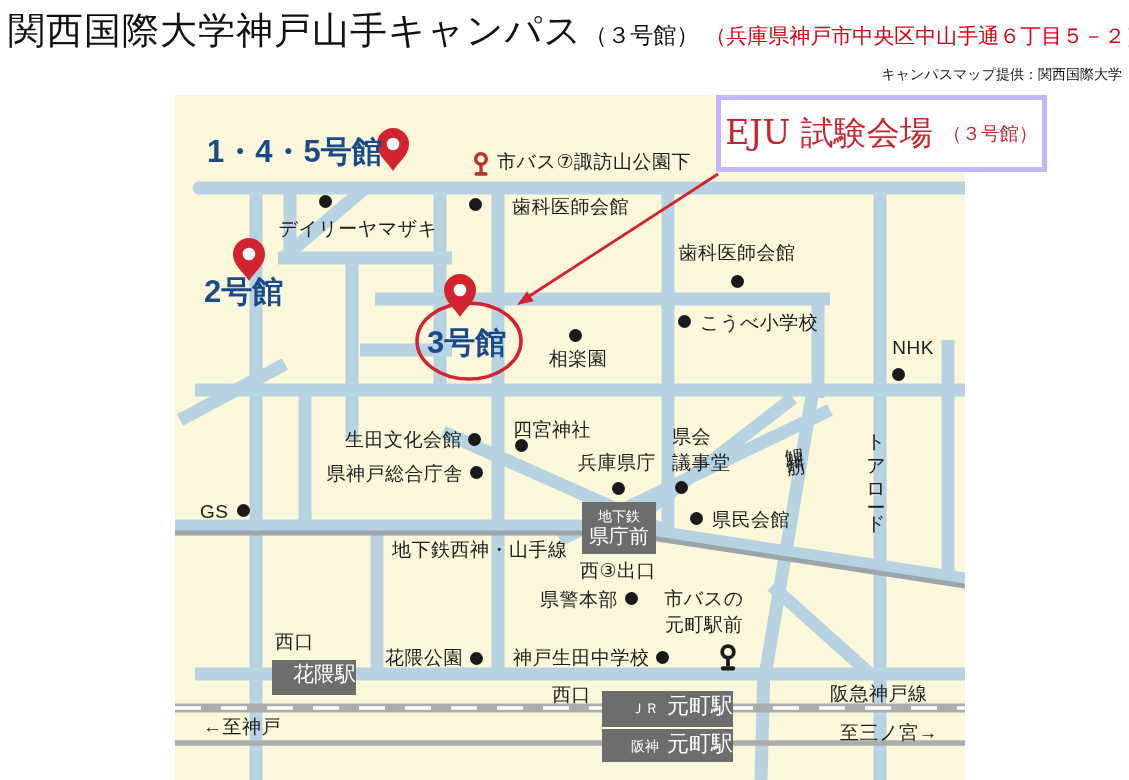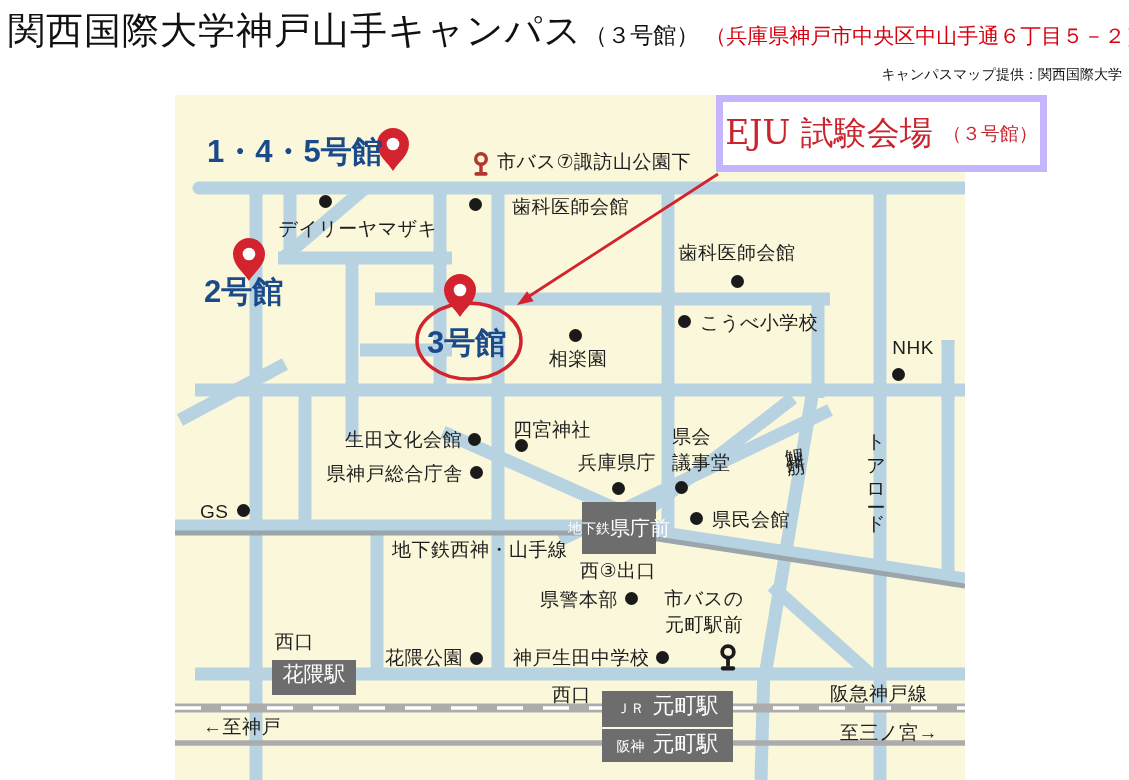--- a/index.html
+++ b/index.html
@@ -21,26 +21,26 @@
 
   .place{position:absolute;font-size:19px;color:#1d1d1d;line-height:1.35;white-space:pre-line;letter-spacing:0.5px;}
   .ac{transform:translateX(-50%);text-align:center;}
   .ar{transform:translateX(-100%);text-align:right;}
   .dot{position:absolute;width:13px;height:13px;border-radius:50%;background:#1a1a1a;}
   .bldg{position:absolute;font-size:31px;font-weight:700;color:#1b4a8b;white-space:nowrap;}
   .vlabel{position:absolute;writing-mode:vertical-rl;font-size:19px;color:#1d1d1d;letter-spacing:4px;}
 
   .station{position:absolute;background:#6d6d6d;color:#ffffff;display:flex;align-items:center;
     justify-content:center;box-sizing:border-box;white-space:nowrap;}
-  .station.col{flex-direction:row;line-height:1.15;}
-  .station.row{flex-direction:row;align-items:baseline;gap:8px;}
+  .station.col{flex-direction:column;line-height:1.15;}
+  .station.row{flex-direction:row;align-items:baseline;gap:8px;justify-content:flex-end;}
 
   
   .callout{position:absolute;left:716px;top:95px;width:331px;height:77px;background:#ffffff;
-    border:7px solid #c4b5fd;box-sizing:border-box;display:flex;align-items:center;justify-content:center;
+    border:5px solid #c4b5fd;box-sizing:border-box;display:flex;align-items:center;justify-content:center;
     gap:10px;z-index:10;}
   .callout .main{font-family:"DejaVu Serif","Liberation Serif",serif;font-size:33px;color:#c9242d;white-space:nowrap;}
   .callout .sub{font-family:"DejaVu Serif","Liberation Serif",serif;font-size:19px;color:#c9242d;white-space:nowrap;}
 </style>
 </head>
 <body>
 
 <div class="page">
 
   <div class="titlebar">

